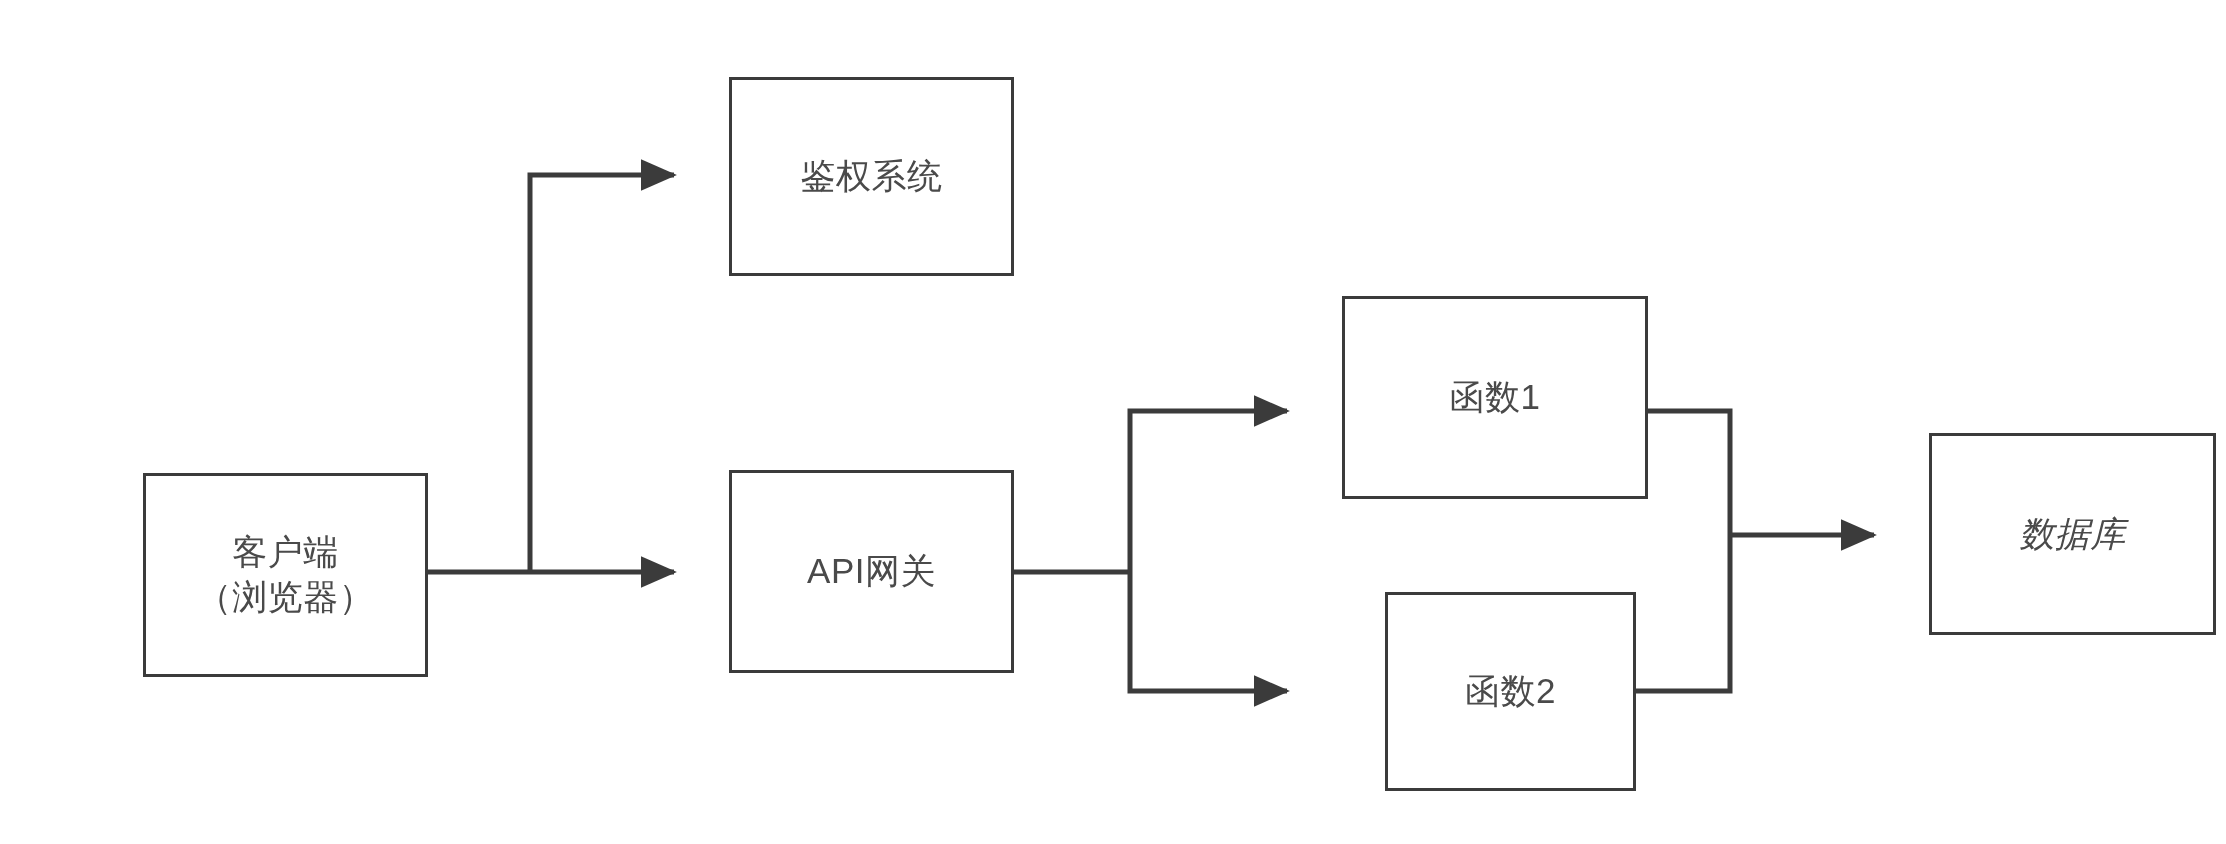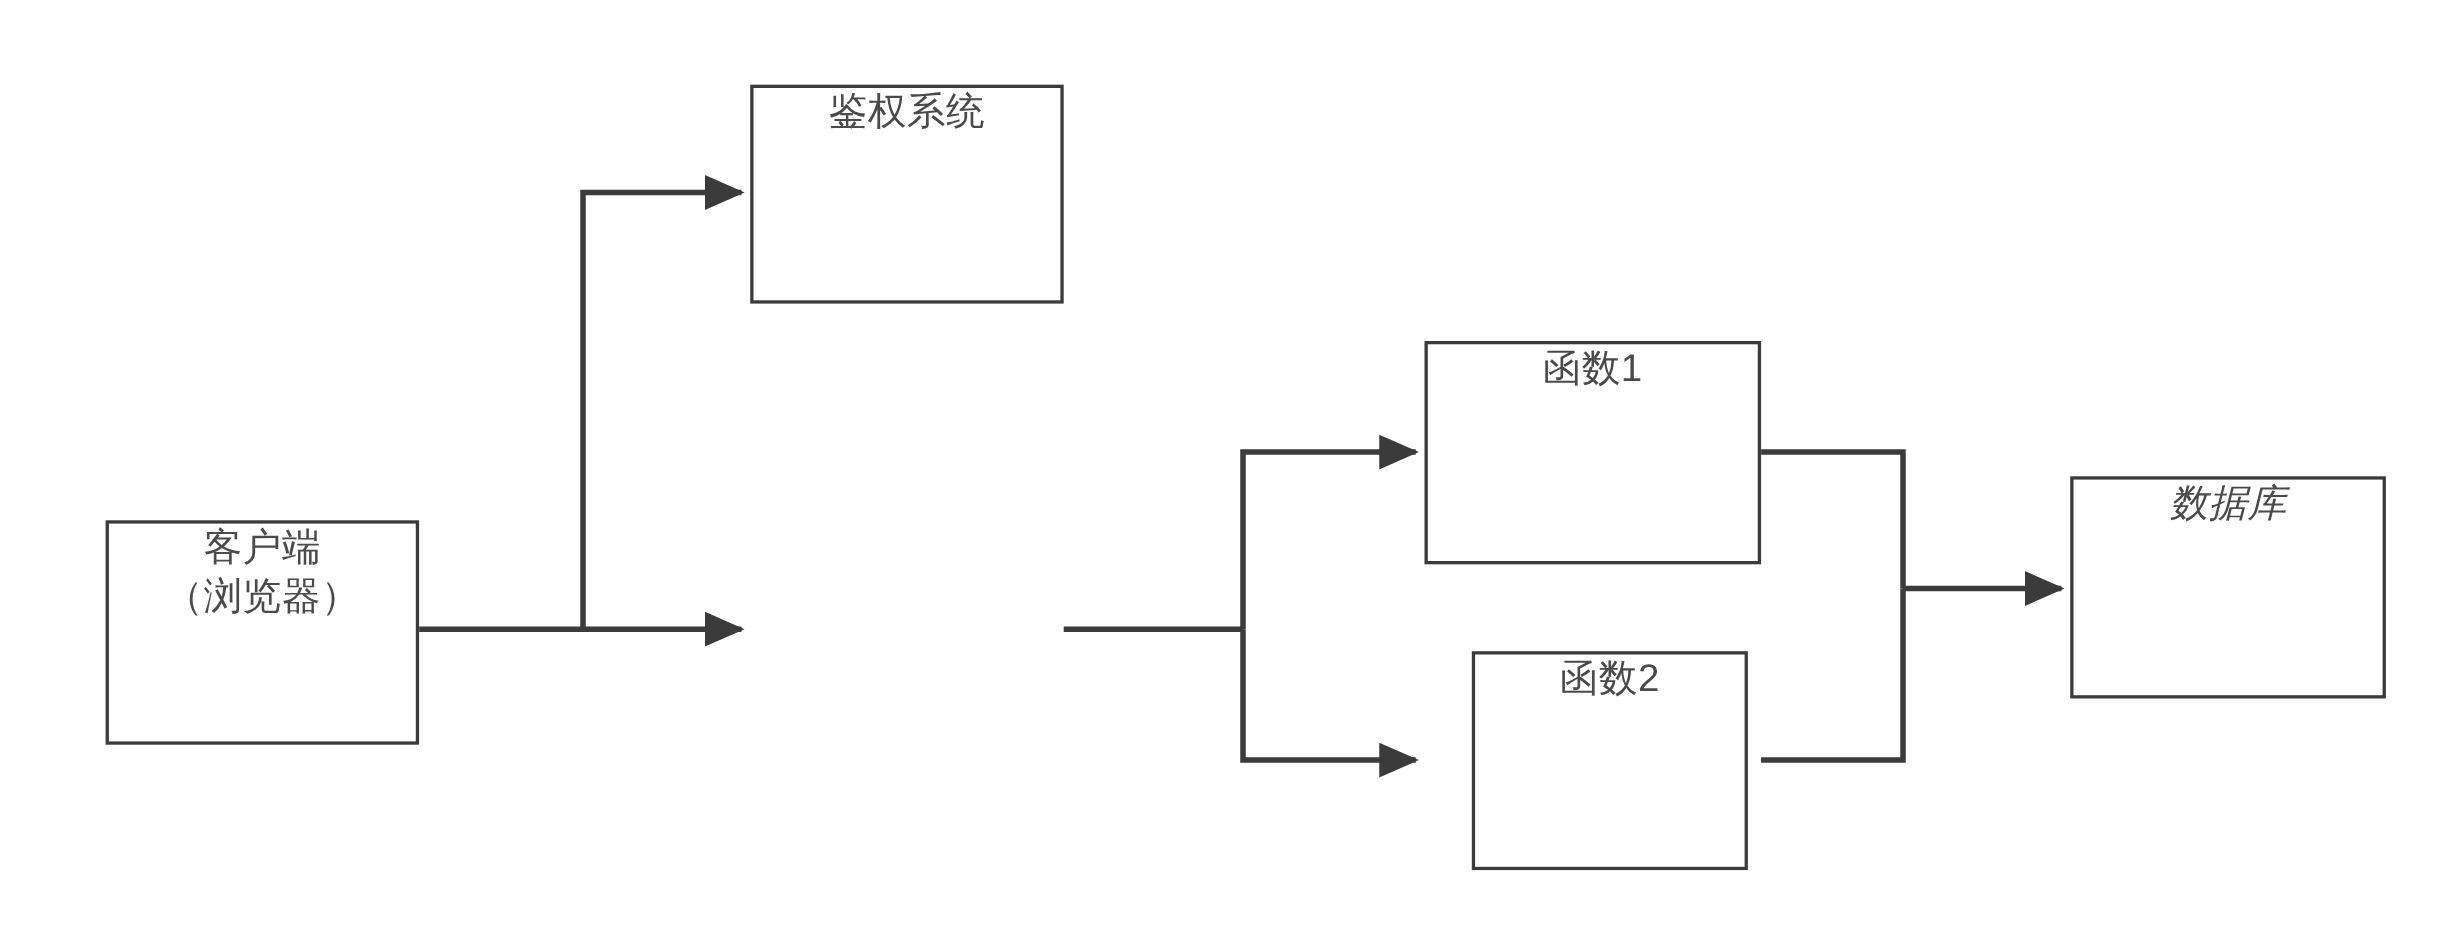--- a/index.html
+++ b/index.html
@@ -25,35 +25,37 @@
     width: 2226px;
     height: 844px;
     display: block;
   }
   .node-box {
     position: absolute;
     box-sizing: border-box;
     background: #ffffff;
     border: 3px solid #3b3b3b;
     display: flex;
+    align-items: center;
     justify-content: center;
     text-align: center;
+    margin-left: 47px;
   }
   .node-label {
     font-size: 35px;
     line-height: 1.28;
     color: #4a4a4a;
     letter-spacing: 0.5px;
     white-space: pre-line;
     font-weight: 400;
   }
   #node-client   { left: 96px;   top: 473px; width: 285px; height: 204px; }
   #node-auth     { left: 682px;  top: 77px;  width: 285px; height: 199px; }
   #node-gateway  { left: 682px;  top: 470px; width: 285px; height: 203px; }
-  #node-func1    { left: 1295px; top: 310px; width: 306px; height: 203px; }
+  #node-func1    { left: 1295px; top: 296px; width: 306px; height: 203px; }
   #node-func2    { left: 1338px; top: 592px; width: 251px; height: 199px; }
   #node-database { left: 1882px; top: 433px; width: 287px; height: 202px; font-style: italic; }
 </style>
 </head>
 <body>
 
 <div id="canvas">
 
   <svg id="diagram-svg" viewBox="0 0 2226 844" xmlns="http://www.w3.org/2000/svg">
     <defs>
@@ -81,20 +83,23 @@
 
   <div class="node-box" id="node-client">
     <span class="node-label">客户端
 （浏览器）</span>
   </div>
 
   <div class="node-box" id="node-auth">
     <span class="node-label">鉴权系统</span>
   </div>
 
+  <div class="node-box" id="node-gateway">
+    <span class="node-label">API网关</span>
+  </div>
 
   <div class="node-box" id="node-func1">
     <span class="node-label">函数1</span>
   </div>
 
   <div class="node-box" id="node-func2">
     <span class="node-label">函数2</span>
   </div>
 
   <div class="node-box" id="node-database">

